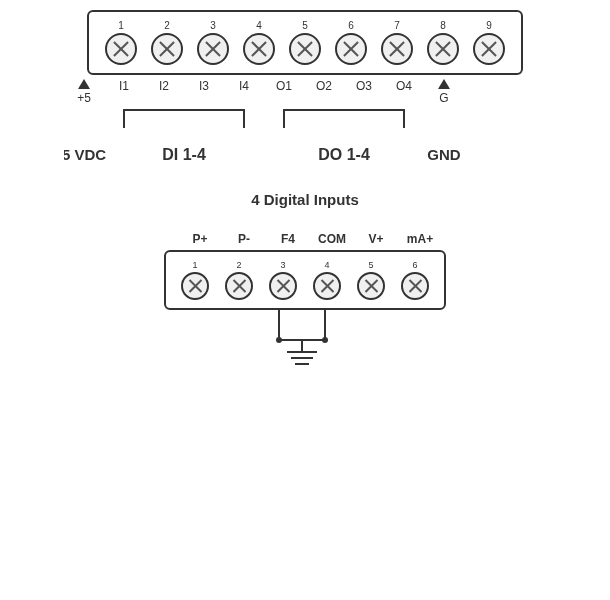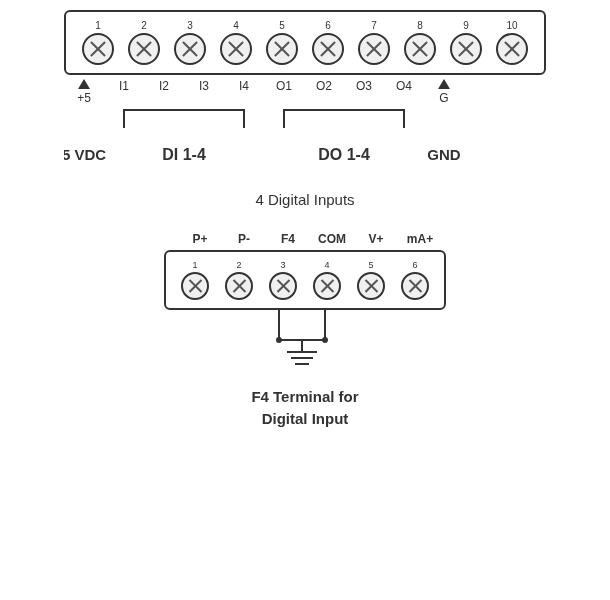--- a/index.html
+++ b/index.html
@@ -89,21 +89,21 @@
     .arrow-up {
       width: 0;
       height: 0;
       border-left: 6px solid transparent;
       border-right: 6px solid transparent;
       border-bottom: 10px solid #333;
     }
 
     .description {
       font-size: 15px;
-      font-weight: normal;
+      font-weight: bold;
       color: #333;
       text-align: center;
       margin-top: 10px;
       line-height: 1.5;
     }
 
     
     .bottom-section {
       display: flex;
       flex-direction: column;
@@ -225,24 +225,20 @@
         <div class="terminal">
       <span class="terminal-num">7</span>
       <div class="screw"></div>
     </div>
         <div class="terminal">
       <span class="terminal-num">8</span>
       <div class="screw"></div>
     </div>
         <div class="terminal">
       <span class="terminal-num">9</span>
-      <div class="screw"></div>
-    </div>
-        <div class="terminal">
-      <span class="terminal-num">10</span>
       <div class="screw"></div>
     </div>
       </div>
   </div>
 
   <div id="top-labels-area"><div style="display: flex; flex-direction: row; align-items: flex-start; margin-top: 4px;">
         <div class="label-item">
         <div class="arrow-up"></div>
         <span>+5</span>
       </div>
@@ -340,16 +336,15 @@
 
       <line x1="77" y1="30" x2="77" y2="42" stroke="#333" stroke-width="2"></line>
 
       <line x1="62" y1="42" x2="92" y2="42" stroke="#333" stroke-width="2"></line>
       <line x1="66" y1="48" x2="88" y2="48" stroke="#333" stroke-width="2"></line>
       <line x1="70" y1="54" x2="84" y2="54" stroke="#333" stroke-width="2"></line>
     </svg>
   </div>
 
   <div class="bottom-description">
-    <span>F4 Terminal for</span><br>
-    <span>Digital Input</span>
+    <br>
   </div>
 </div>
 
 </body></html>

